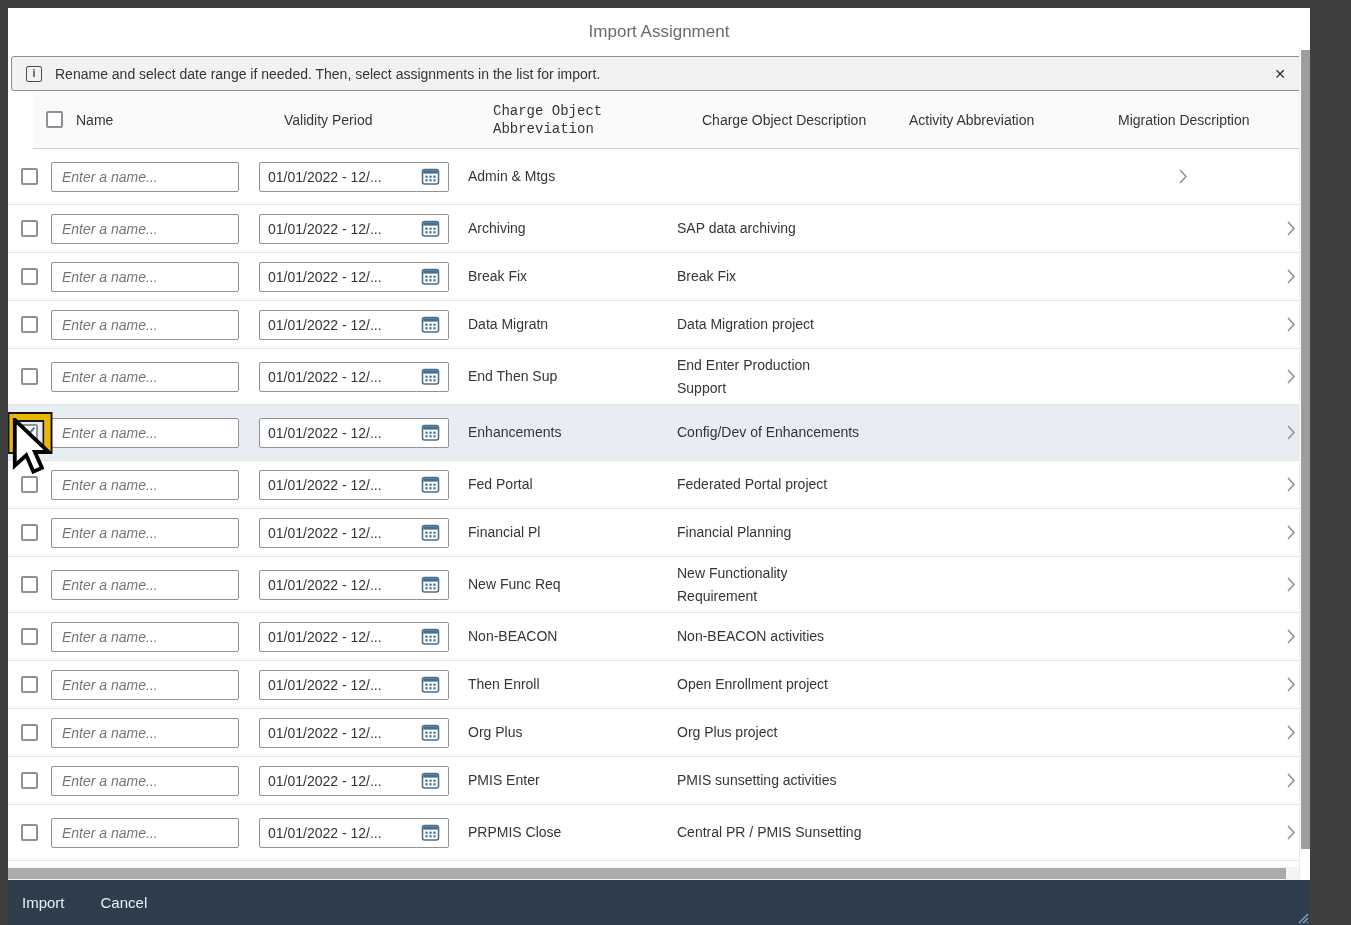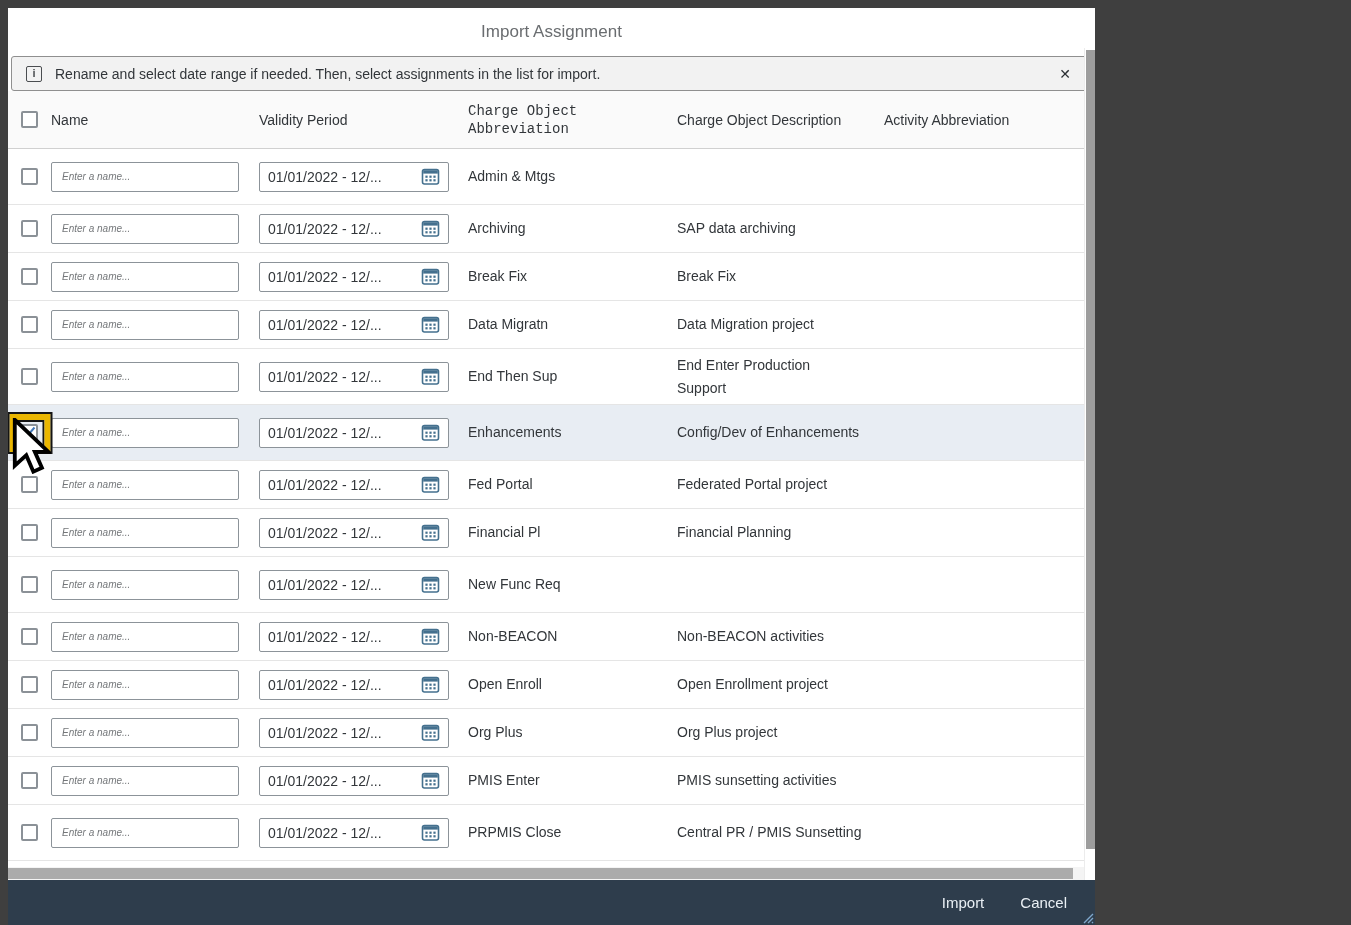--- a/index.html
+++ b/index.html
@@ -20,21 +20,21 @@
   *{box-sizing:border-box;margin:0;padding:0;}
   html,body{width:1351px;height:925px;overflow:hidden;}
   body{
     background:var(--backdrop);
     font-family:"Liberation Sans", sans-serif;
     color:var(--text);
     position:relative;
   }
   
   .dialog{
-    position:absolute; left:8px; top:8px; width:1087px; height:917px;
+    position:absolute; left:8px; top:8px; width:1302px; height:917px;
     background:#fff; overflow:hidden;
   }
   .titlebar{
     height:48px; display:flex; align-items:center; justify-content:center;
     background:#fff;
   }
   .title{font-size:17px; color:var(--muted);}
   
   .infobar{
     margin:0 3px; height:35px;
@@ -55,21 +55,21 @@
   }
   
   .grid-row{
     display:grid;
     grid-template-columns:43px 208px 209px 209px 207px 209px 1fr 38px;
     align-items:center;
   }
   .thead{
     height:58px; background:var(--header-bg);
     border-bottom:1px solid #d0d0d0;
-    font-size:14px; color:var(--text);
+    font-size:14px; color:var(--text);margin-left:25px;
   }
   .thead .hlabel{line-height:18px;}
   .thead .h-abbr{max-width:150px;font-family:Liberation Mono, monospace;}
   .cb-cell{position:relative; display:flex; justify-content:center; align-items:center; height:100%;}
   .checkbox{
     width:17px; height:17px; border:2px solid #8b9197; border-radius:2px;
     background:#fff; display:flex; align-items:center; justify-content:center;
   }
   .checkbox .mark{display:none; margin-top:-2px;}
   .checkbox.checked .mark{display:block;}
@@ -77,21 +77,21 @@
   .rows{}
   .row{
     min-height:48px; border-bottom:1px solid var(--border-row);
     background:#fff; font-size:14px;
   }
   .row.two-line{min-height:56px;}
   .row.selected{background:var(--selected-bg);}
   .name-input{
     width:188px; height:30px; border:1px solid var(--border-input); border-radius:2px;
     padding:0 10px; font-family:"Liberation Sans", sans-serif;
-    font-size:10px; font-style:italic; color:var(--text); background:#fff;
+    font-size:14px; font-style:italic; color:var(--text); background:#fff;
   }
   .name-input::placeholder{color:#74777a; font-style:italic; opacity:1;}
   .date-field{
     width:190px; height:30px; border:1px solid var(--border-input); border-radius:2px;
     background:#fff; display:flex; align-items:center; padding:0 8px; gap:6px;
     cursor:text;
   }
   .date-value{
     flex:1; font-size:14px; color:var(--text); white-space:nowrap; overflow:hidden;
   }
@@ -119,21 +119,21 @@
   .hscroll .thumb{position:absolute; left:0; top:1px; bottom:1px; width:99%; background:#ababab;}
   .vscroll{
     position:absolute; right:0; top:40px; bottom:45px; width:11px;
     background:#fff; border-left:1px solid #ececec;
   }
   .vscroll .thumb{position:absolute; left:1px; right:0; top:2px; height:96%; background:#9d9d9d;}
   
   .footer{
     position:absolute; left:0; right:0; bottom:0; height:45px;
     background:var(--footer-bg);
-    display:flex; align-items:center; justify-content:flex-end;
+    display:flex; align-items:center; 
     padding-right:14px; gap:8px;
   }
   .footer .btn{
     background:transparent; border:none; color:#eaf0f5;
     font-family:"Liberation Sans", sans-serif; font-size:15px;
     padding:8px 14px; cursor:pointer;
   }
   .resize-grip{position:absolute; right:1px; bottom:1px;}
 </style>
 </head>
@@ -498,20 +498,21 @@
                   <rect x="12.4" y="8.6" width="2.2" height="2.2"></rect>
               <rect x="4.4" y="12.2" width="2.2" height="2.2"></rect>
                   <rect x="8.4" y="12.2" width="2.2" height="2.2"></rect>
                   <rect x="12.4" y="12.2" width="2.2" height="2.2"></rect>
             </g>
           </svg>
         </span>
       </div>
     </div>
     <div class="cell-text">New Func Req</div>
+    <div class="cell-text desc-text">New Functionality Requirement</div>
     <div class="cell-text"></div>
     <div class="cell-text"></div>
     <div class="chevron">
       <svg width="10" height="17" viewBox="0 0 10 17">
         <path d="M2 2 L8 8.5 L2 15" stroke="#8d9196" stroke-width="1.5" fill="none"></path>
       </svg>
     </div>
   </div>
       <div class="grid-row row">
     <div class="cb-cell">
@@ -572,21 +573,21 @@
                   <rect x="8.4" y="8.6" width="2.2" height="2.2"></rect>
                   <rect x="12.4" y="8.6" width="2.2" height="2.2"></rect>
               <rect x="4.4" y="12.2" width="2.2" height="2.2"></rect>
                   <rect x="8.4" y="12.2" width="2.2" height="2.2"></rect>
                   <rect x="12.4" y="12.2" width="2.2" height="2.2"></rect>
             </g>
           </svg>
         </span>
       </div>
     </div>
-    <div class="cell-text">Open Enroll</div>
+    <div class="cell-text">Then Enroll</div>
     <div class="cell-text desc-text">Open Enrollment project</div>
     <div class="cell-text"></div>
     <div class="cell-text"></div>
     <div class="chevron">
       <svg width="10" height="17" viewBox="0 0 10 17">
         <path d="M2 2 L8 8.5 L2 15" stroke="#8d9196" stroke-width="1.5" fill="none"></path>
       </svg>
     </div>
   </div>
       <div class="grid-row row">

